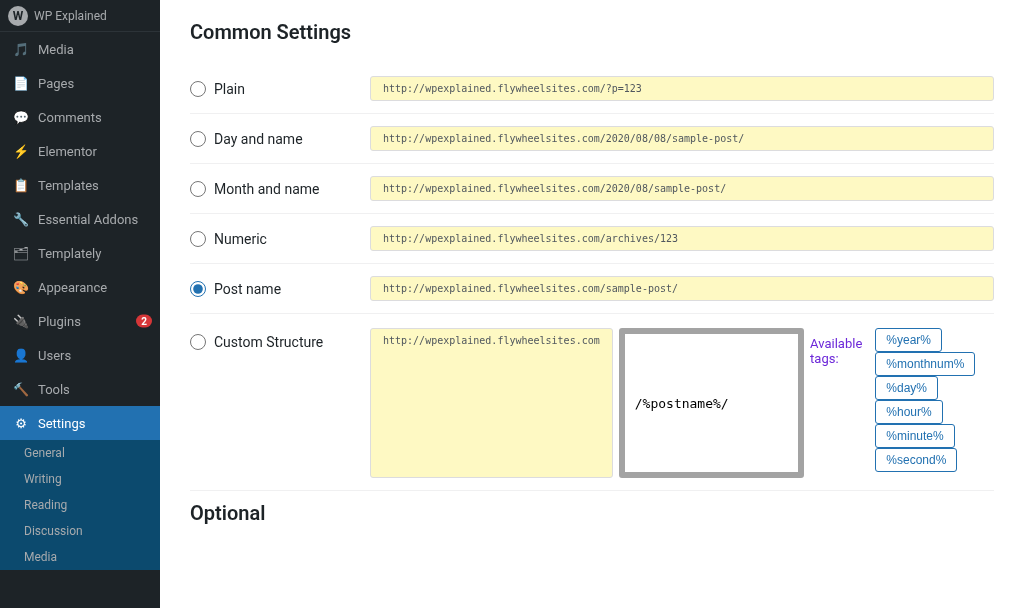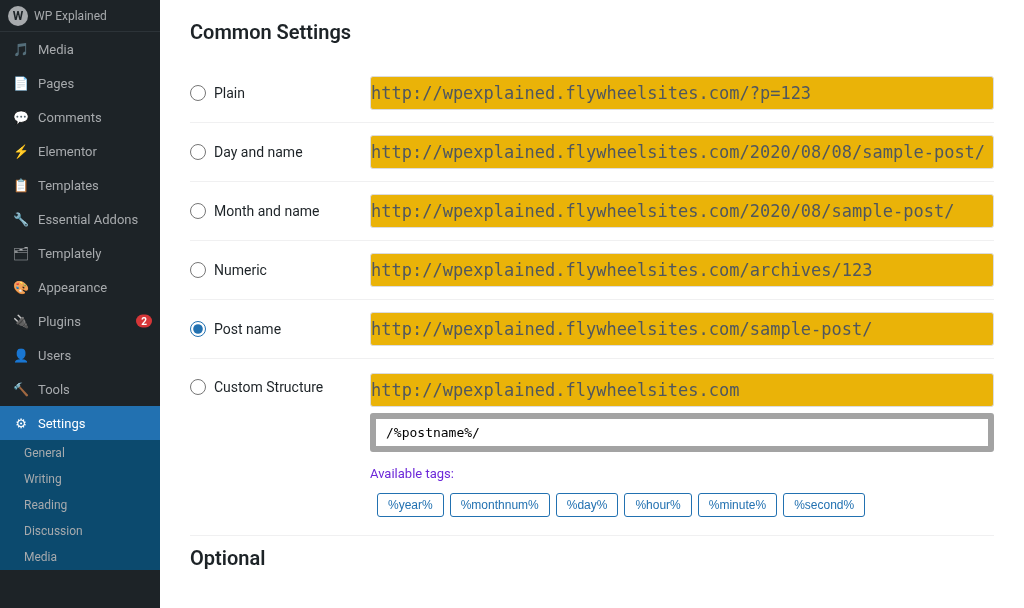--- a/index.html
+++ b/index.html
@@ -106,33 +106,33 @@
     }
 
     .radio-input {
       width: 16px; height: 16px;
       accent-color: #2271b1;
       cursor: pointer;
       flex-shrink: 0;
     }
 
     .url-display {
-      background: #eab308;
+      background: #fef9c3;
       border: 1px solid #dcdcde;
-      padding: 6px 0;
+      padding: 6px 12px;
       border-radius: 3px;
-      font-size: 17px;
+      font-size: 10px;
       color: #50575e;
       font-family: monospace;
       flex: 1;
     }
 
     .custom-structure-section {
       display: flex;
-      flex-direction: column;
+      flex-direction: row;
       gap: 6px;
       flex: 1;
     }
 
     .custom-structure-input {
       width: 100%;
       padding: 6px 10px;
       border: 6px solid #a3a3a3;
       border-radius: 3px;
       font-size: 13px;
@@ -141,21 +141,20 @@
 
     .available-tags-label {
       font-size: 13px;
       color: #6d28d9;
       margin: 8px 0 6px 0;
     }
 
     .tags-container {
       display: flex;
       flex-wrap: wrap;
-      gap: 6px;
       margin-bottom: 6px;
       margin-left: 7px;
     }
 
     .tag-btn {
       border: 1px solid #2271b1;
       color: #2271b1;
       background: #fff;
       padding: 4px 10px;
       border-radius: 3px;

